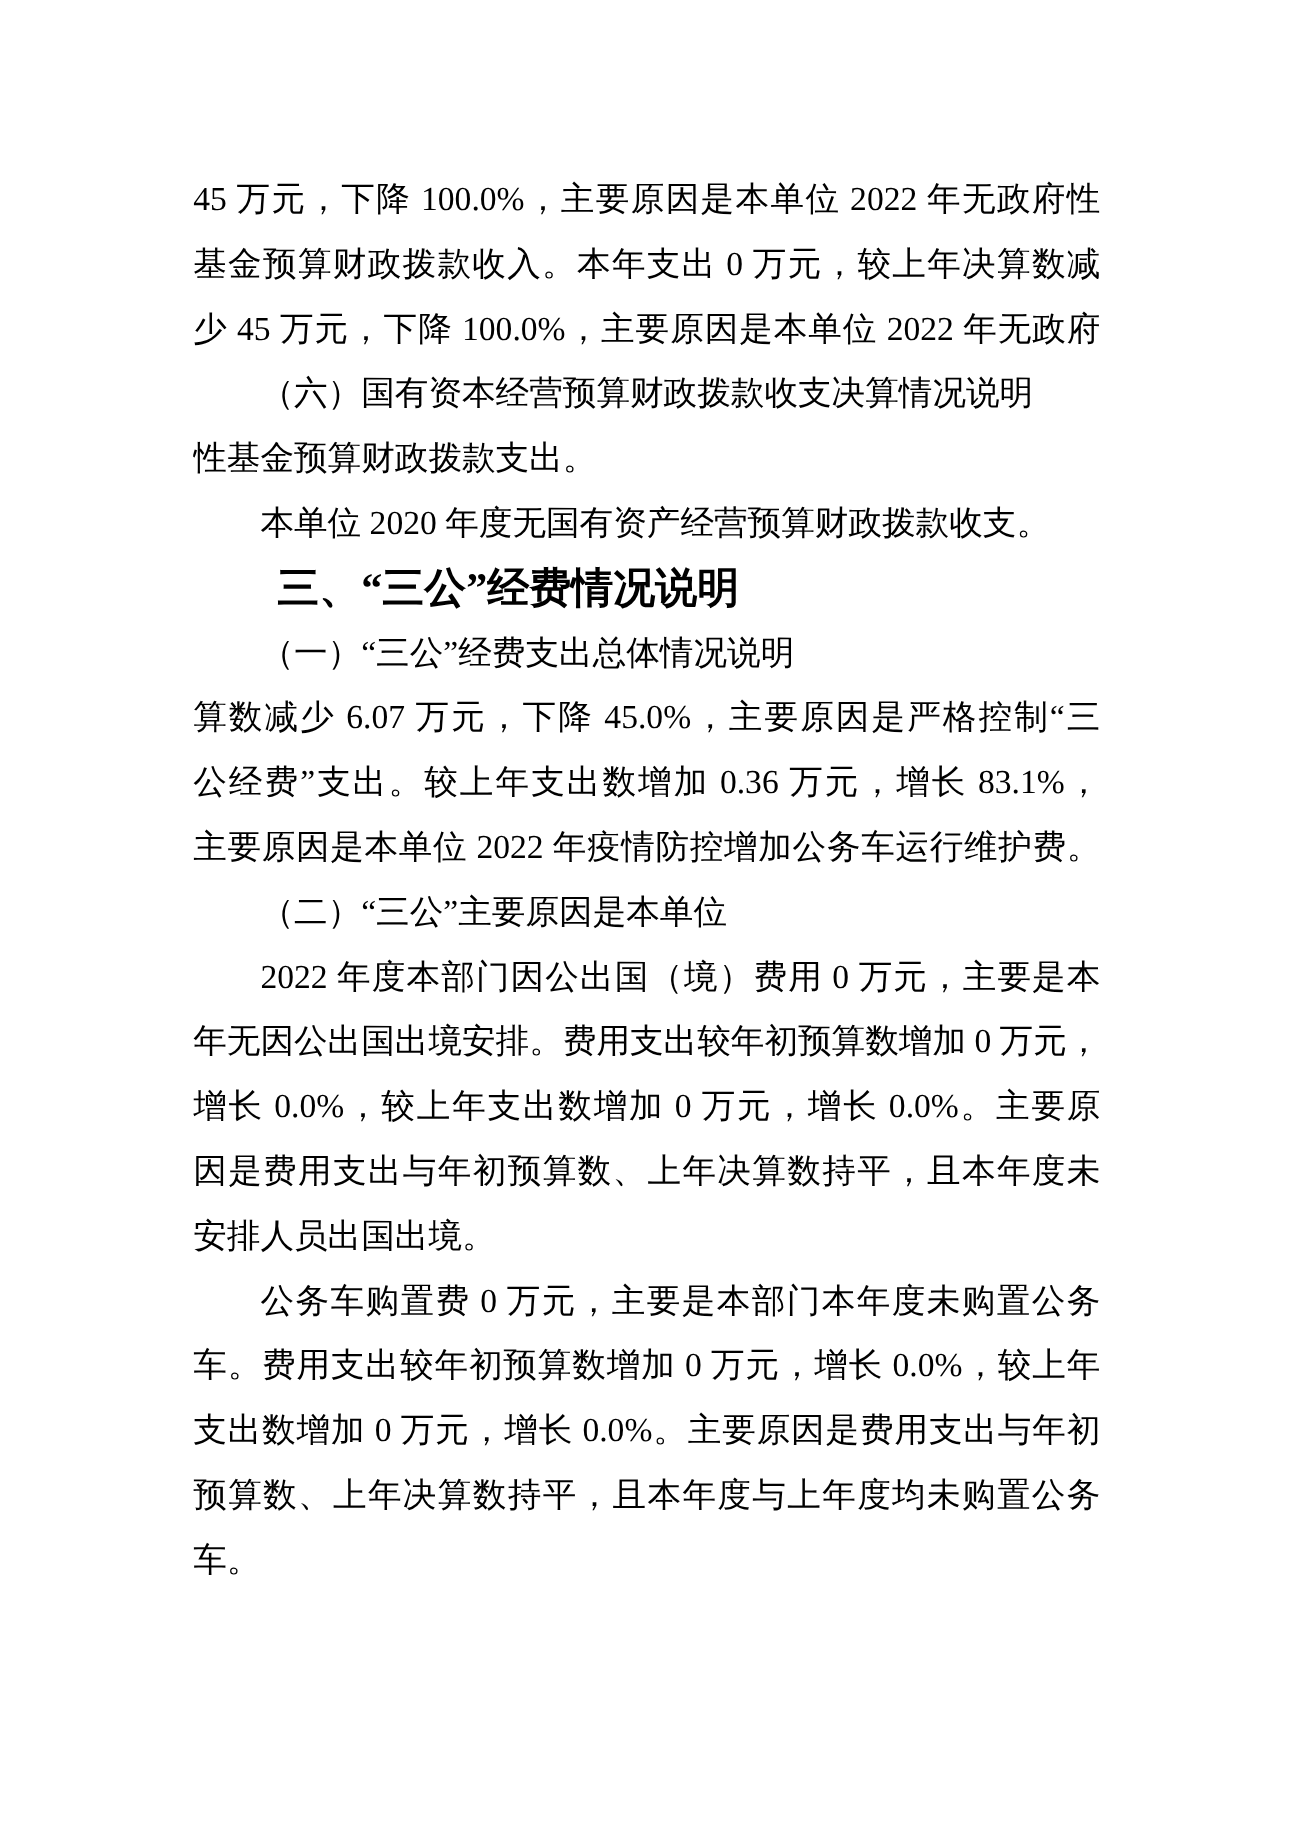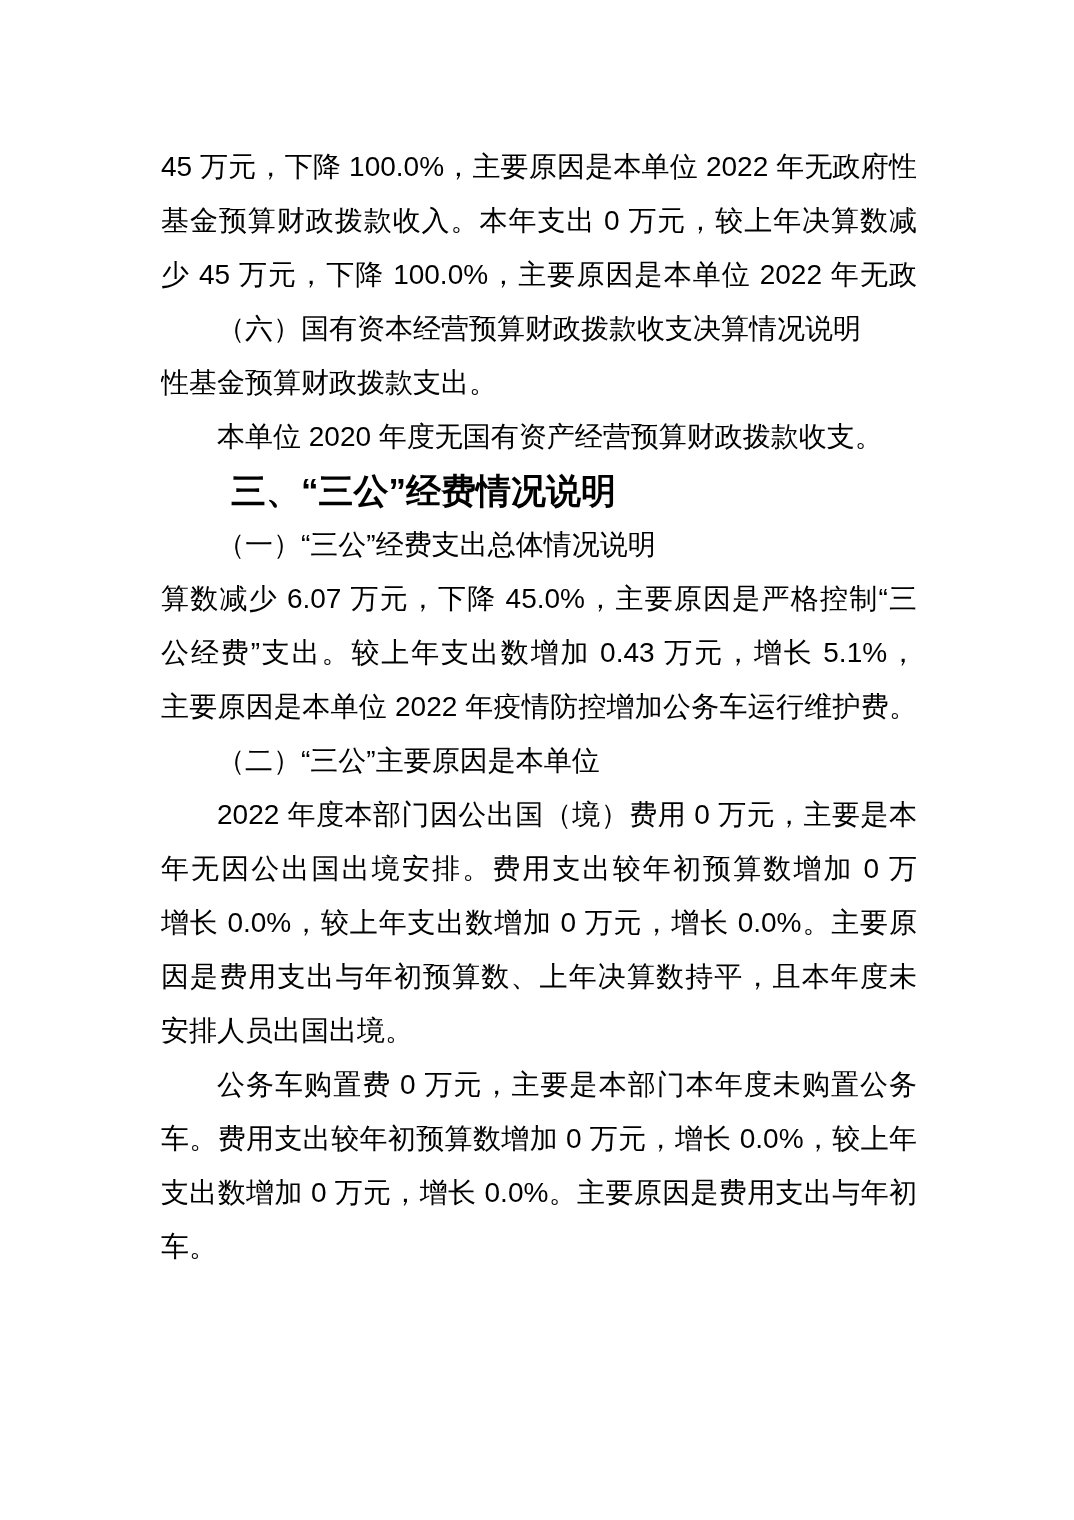--- a/index.html
+++ b/index.html
@@ -6,21 +6,21 @@
     margin: 0;
     padding: 0;
     background: #ffffff;
   }
   .page {
     position: relative;
     width: 1074px;
     height: 1520px;
     background: #ffffff;
     overflow: hidden;
-    font-family: Liberation Sans, sans-serif;
+    font-family: Liberation Serif, serif;
   }
   .textblock {
     position: absolute;
     left: 161px;
     top: 140px;
     width: 756px;
   }
   .line {
     height: 54px;
     line-height: 54px;
@@ -51,26 +51,27 @@
   <div class="textblock" id="textblock">
       <div class="line justify">45 万元，下降 100.0%，主要原因是本单位 2022 年无政府性</div>
       <div class="line justify">基金预算财政拨款收入。本年支出 0 万元，较上年决算数减</div>
       <div class="line justify">少 45 万元，下降 100.0%，主要原因是本单位 2022 年无政府</div>
       <div class="line indent">（六）国有资本经营预算财政拨款收支决算情况说明</div>
       <div class="line">性基金预算财政拨款支出。</div>
       <div class="line indent">本单位 2020 年度无国有资产经营预算财政拨款收支。</div>
       <div class="line indent heading">三、“三公”经费情况说明</div>
       <div class="line indent">（一）“三公”经费支出总体情况说明</div>
       <div class="line justify">算数减少 6.07 万元，下降 45.0%，主要原因是严格控制“三</div>
-      <div class="line justify">公经费”支出。较上年支出数增加 0.43 万元，增长 5.1%，</div>
+      <div class="line justify">公经费”支出。较上年支出数增加 0.36 万元，增长 83.1%，</div>
       <div class="line justify">主要原因是本单位 2022 年疫情防控增加公务车运行维护费。</div>
       <div class="line indent">（二）“三公”主要原因是本单位</div>
       <div class="line justify indent">2022 年度本部门因公出国（境）费用 0 万元，主要是本</div>
       <div class="line justify">年无因公出国出境安排。费用支出较年初预算数增加 0 万元，</div>
       <div class="line justify">增长 0.0%，较上年支出数增加 0 万元，增长 0.0%。主要原</div>
       <div class="line justify">因是费用支出与年初预算数、上年决算数持平，且本年度未</div>
       <div class="line">安排人员出国出境。</div>
       <div class="line justify indent">公务车购置费 0 万元，主要是本部门本年度未购置公务</div>
       <div class="line justify">车。费用支出较年初预算数增加 0 万元，增长 0.0%，较上年</div>
       <div class="line justify">支出数增加 0 万元，增长 0.0%。主要原因是费用支出与年初</div>
+      <div class="line justify">预算数、上年决算数持平，且本年度与上年度均未购置公务</div>
       <div class="line">车。</div>
     </div>
 </div>
 
 </body></html>

